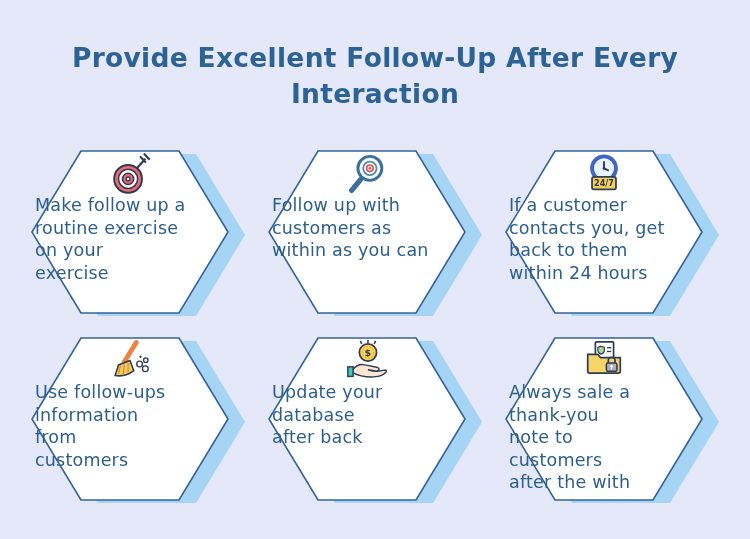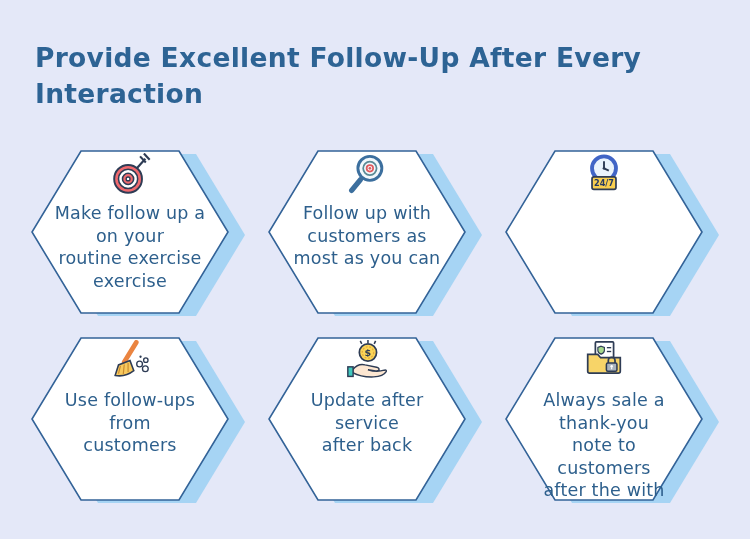--- a/index.html
+++ b/index.html
@@ -4,33 +4,33 @@
 <style>
   html,body{margin:0;padding:0;}
   body{
     width:750px;height:539px;overflow:hidden;
     background:#e4e8f8;
     font-family:"DejaVu Sans","Liberation Sans",sans-serif;
   }
   .stage{position:relative;width:750px;height:539px;}
   .page-title{
     position:absolute;top:40px;left:50%;transform:translateX(-50%);
-    width:680px;
+    width:680px;text-align:center;
     font-size:26.5px;line-height:36px;font-weight:700;
     color:#2d6394;letter-spacing:.3px;
   }
   .hex-card{position:absolute;width:216px;height:170px;}
   .hex-card .hex-shape{position:absolute;left:0;top:0;width:216px;height:170px;}
   .hex-shadow{fill:#a6d4f4;}
   .hex-main{fill:#ffffff;stroke:#336398;stroke-width:1.6;}
   .hex-icon{position:absolute;top:3px;left:77px;width:46px;height:46px;}
   .hex-icon svg{width:46px;height:46px;display:block;}
   .hex-text{
-    position:absolute;top:52px;left:5px;width:190px;
-    text-align:center;color:#2d5f8c;
+    position:absolute;top:44px;left:5px;width:190px;
+    color:#2d5f8c;
     font-size:17.5px;line-height:22.5px;letter-spacing:.2px;
   }
   .c1{left:30px;top:150px}  .c2{left:267px;top:150px}  .c3{left:504px;top:150px}
   .c4{left:30px;top:337px}  .c5{left:267px;top:337px}  .c6{left:504px;top:337px}
   .badge-text{font-size:8.5px;font-weight:bold;fill:#253a63;font-family:"DejaVu Sans",sans-serif;}
   .coin-text{font-size:10px;font-weight:bold;fill:#2e3c55;font-family:"DejaVu Sans",sans-serif;}
 </style>
 </head>
 <body>
 
@@ -49,22 +49,22 @@
         <line x1="34.5" y1="3.5" x2="40.5" y2="10" stroke="#2e3c55" stroke-width="2.2"></line>
         <line x1="38.5" y1="0.5" x2="44.5" y2="7" stroke="#2e3c55" stroke-width="2.2"></line>
         <circle cx="22" cy="27" r="14.5" fill="#f06a6f" stroke="#2e3c55" stroke-width="2"></circle>
         <circle cx="22" cy="27" r="10" fill="#ffffff" stroke="#2e3c55" stroke-width="1.6"></circle>
         <circle cx="22" cy="27" r="5.8" fill="#f06a6f" stroke="#2e3c55" stroke-width="1.6"></circle>
         <circle cx="22" cy="27" r="2" fill="#ffffff" stroke="#2e3c55" stroke-width="1.4"></circle>
       </svg>
     </div>
     <div class="hex-text">
       <div>Make follow up a</div>
+      <div>routine exercise</div>
       <div>on your</div>
-      <div>routine exercise</div>
       <div>exercise</div>
     </div>
   </div>
 
   <div class="hex-card c2">
     <svg class="hex-shape" viewBox="0 0 216 170">
       <polygon class="hex-shadow" points="68,4 166,4 215,85 166,166 68,166 19,85"></polygon>
       <polygon class="hex-main" points="51,1 149,1 198,82 149,163 51,163 2,82"></polygon>
     </svg>
     <div class="hex-icon">
@@ -72,38 +72,44 @@
         <line x1="17" y1="28" x2="8" y2="39" stroke="#3c6f9e" stroke-width="5.5" stroke-linecap="round"></line>
         <circle cx="27" cy="16" r="12.5" fill="#f2f8fc" stroke="#3c6f9e" stroke-width="3"></circle>
         <circle cx="27" cy="16" r="7" fill="none" stroke="#5a8a96" stroke-width="1.8"></circle>
         <circle cx="27" cy="16" r="3.4" fill="none" stroke="#e05a5e" stroke-width="1.8"></circle>
         <circle cx="27" cy="16" r="1.4" fill="#e05a5e"></circle>
       </svg>
     </div>
     <div class="hex-text">
       <div>Follow up with</div>
       <div>customers as</div>
-      <div>most as you can</div>
+      <div>within as you can</div>
     </div>
   </div>
 
   <div class="hex-card c3">
     <svg class="hex-shape" viewBox="0 0 216 170">
       <polygon class="hex-shadow" points="68,4 166,4 215,85 166,166 68,166 19,85"></polygon>
       <polygon class="hex-main" points="51,1 149,1 198,82 149,163 51,163 2,82"></polygon>
     </svg>
     <div class="hex-icon">
       <svg viewBox="0 0 48 48">
         <circle cx="24" cy="16" r="12.5" fill="#eaf3fc" stroke="#4165c6" stroke-width="4"></circle>
         <line x1="24" y1="16" x2="24" y2="8.5" stroke="#2e3c55" stroke-width="2"></line>
         <line x1="24" y1="16" x2="29" y2="18.5" stroke="#2e3c55" stroke-width="2"></line>
         <circle cx="24" cy="16" r="1.4" fill="#2e3c55"></circle>
         <rect x="11.5" y="25" width="25" height="13" rx="2" fill="#f9cf4f" stroke="#2e3c55" stroke-width="1.8"></rect>
         <text class="badge-text" x="24" y="34.5" text-anchor="middle">24/7</text>
       </svg>
+    </div>
+    <div class="hex-text">
+      <div>If a customer</div>
+      <div>contacts you, get</div>
+      <div>back to them</div>
+      <div>within 24 hours</div>
     </div>
   </div>
 
   <div class="hex-card c4">
     <svg class="hex-shape" viewBox="0 0 216 170">
       <polygon class="hex-shadow" points="68,4 166,4 215,85 166,166 68,166 19,85"></polygon>
       <polygon class="hex-main" points="51,1 149,1 198,82 149,163 51,163 2,82"></polygon>
     </svg>
     <div class="hex-icon">
       <svg viewBox="0 0 48 48">
@@ -111,20 +117,21 @@
         <path d="M8.5 37 L12 26 L24 21.5 L28 32 Q19 39 8.5 37 Z" fill="#f8c95e" stroke="#2e3c55" stroke-width="1.6"></path>
         <path d="M14 27 L12 35 M18 25.5 L17 35.5 M22 24 L22 33.5" stroke="#c98a2e" stroke-width="1.2" fill="none"></path>
         <circle cx="34" cy="25" r="3" fill="#ffffff" stroke="#2e3c55" stroke-width="1.4"></circle>
         <circle cx="40.5" cy="21" r="2.3" fill="#ffffff" stroke="#2e3c55" stroke-width="1.4"></circle>
         <circle cx="40" cy="30" r="3" fill="#ffffff" stroke="#2e3c55" stroke-width="1.4"></circle>
         <circle cx="35" cy="17.5" r="1.2" fill="#2e3c55"></circle>
       </svg>
     </div>
     <div class="hex-text">
       <div>Use follow-ups</div>
+      <div>information</div>
       <div>from</div>
       <div>customers</div>
     </div>
   </div>
 
   <div class="hex-card c5">
     <svg class="hex-shape" viewBox="0 0 216 170">
       <polygon class="hex-shadow" points="68,4 166,4 215,85 166,166 68,166 19,85"></polygon>
       <polygon class="hex-main" points="51,1 149,1 198,82 149,163 51,163 2,82"></polygon>
     </svg>
@@ -134,22 +141,22 @@
         <line x1="25" y1="0" x2="25" y2="3" stroke="#2e3c55" stroke-width="1.6"></line>
         <line x1="33" y1="1" x2="31.5" y2="4" stroke="#2e3c55" stroke-width="1.6"></line>
         <circle cx="25" cy="13" r="9" fill="#fbd557" stroke="#2e3c55" stroke-width="1.8"></circle>
         <circle cx="25" cy="13" r="6" fill="none" stroke="#e3a93c" stroke-width="1.2" stroke-dasharray="2 1.6"></circle>
         <text class="coin-text" x="25" y="16.5" text-anchor="middle">$</text>
         <path d="M9 31 Q15 24 22 26 L34 28.5 Q37 29.2 36.5 31 Q36 32.8 33 32.3 L25 31 Q34 34 42 31.5 Q45 30.8 44 33 Q41 38 31 38.5 Q18 39 9 34 Z" fill="#fde7d2" stroke="#2e3c55" stroke-width="1.5"></path>
         <rect x="4" y="28" width="5.5" height="10" fill="#41c9be" stroke="#2e3c55" stroke-width="1.5"></rect>
       </svg>
     </div>
     <div class="hex-text">
-      <div>Update after</div>
-      <div>service</div>
+      <div>Update your</div>
+      <div>database</div>
       <div>after back</div>
     </div>
   </div>
 
   <div class="hex-card c6">
     <svg class="hex-shape" viewBox="0 0 216 170">
       <polygon class="hex-shadow" points="68,4 166,4 215,85 166,166 68,166 19,85"></polygon>
       <polygon class="hex-main" points="51,1 149,1 198,82 149,163 51,163 2,82"></polygon>
     </svg>
     <div class="hex-icon">

